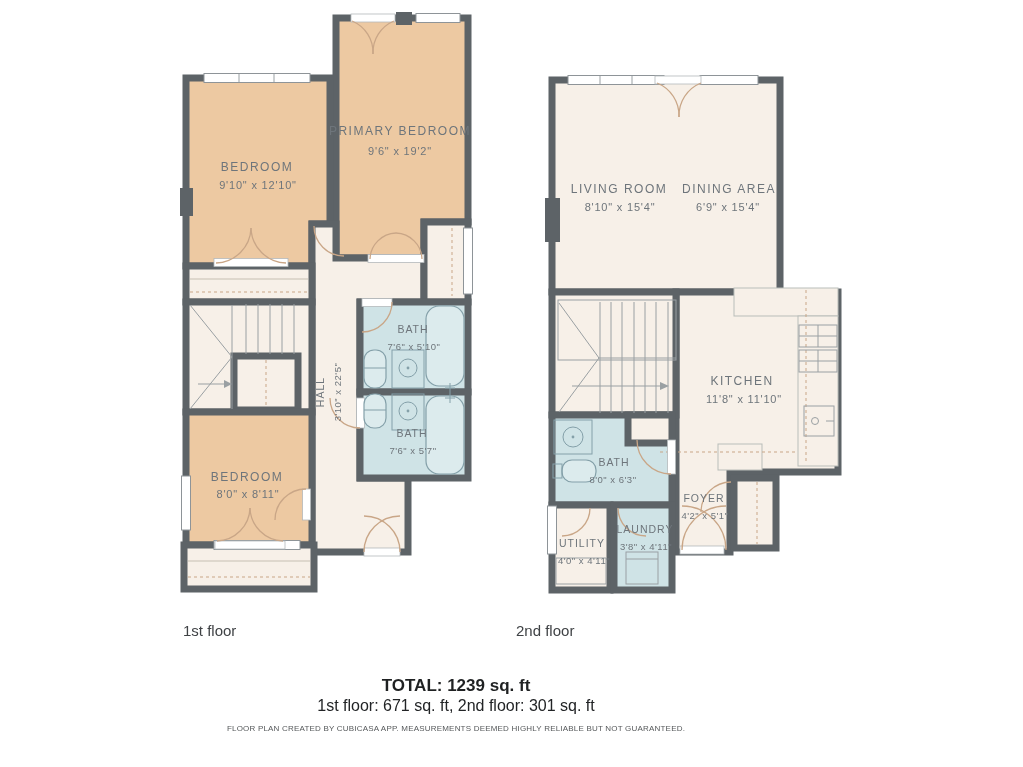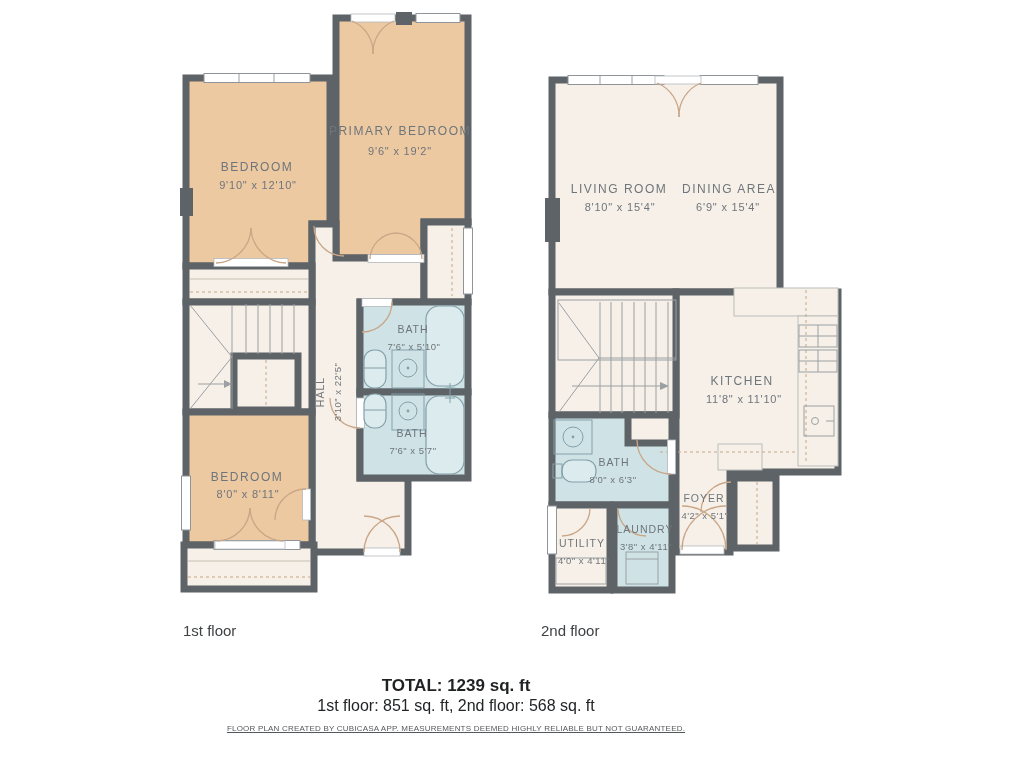--- a/index.html
+++ b/index.html
@@ -25,21 +25,21 @@
   .roomdims{fill:#6e757b;font:400 11px "Liberation Sans",sans-serif;
             letter-spacing:0.8px;text-anchor:middle;}
   .roomlabel-sm{fill:#6e757b;font:500 10.5px "Liberation Sans",sans-serif;
              letter-spacing:1px;text-anchor:middle;}
   .roomdims-sm{fill:#6e757b;font:400 9.5px "Liberation Sans",sans-serif;
             letter-spacing:0.5px;text-anchor:middle;}
   .floor-label{position:absolute;top:622px;font-size:15px;color:#3f4245;text-align:right;}
   .footer{position:absolute;top:676px;left:0;width:912px;text-align:center;color:#1f2122;}
   .footer .total{font-size:17px;font-weight:bold;line-height:20px;}
   .footer .line{font-size:16px;line-height:19px;color:#222426;}
-  .footer .disclaimer{margin-top:9px;font-size:8px;color:#55585a;letter-spacing:0.2px;text-decoration:underline;}
+  .footer .disclaimer{margin-top:9px;font-size:8px;color:#55585a;letter-spacing:0.2px;}
 </style>
 </head>
 <body>
 
 <svg width="1023" height="620" viewBox="0 0 1023 620">
 
   <g>
 
     <g>
       <path class="wallstroke fill-bed" d="M336,18 L468,18 L468,222 L424,222 L424,258 L336,258 Z"></path>
@@ -253,19 +253,19 @@
       <text class="roomdims-sm" x="705" y="519">4'2" x 5'1"</text>
       <text class="roomlabel-sm" x="582" y="547">UTILITY</text>
       <text class="roomdims-sm" x="584" y="564">4'0" x 4'11"</text>
       <text class="roomlabel-sm" x="645" y="533">LAUNDRY</text>
       <text class="roomdims-sm" x="646" y="550">3'8" x 4'11"</text>
     </g>
   </g>
 </svg>
 
 <div class="floor-label" style="left:183px">1st floor</div>
-<div class="floor-label" style="left:541px">2nd floor</div>
+<div class="floor-label" style="left:516px">2nd floor</div>
 
 <div class="footer">
   <div class="total">TOTAL: 1239 sq. ft</div>
-  <div class="line">1st floor: 851 sq. ft, 2nd floor: 568 sq. ft</div>
+  <div class="line">1st floor: 671 sq. ft, 2nd floor: 301 sq. ft</div>
   <div class="disclaimer">FLOOR PLAN CREATED BY CUBICASA APP. MEASUREMENTS DEEMED HIGHLY RELIABLE BUT NOT GUARANTEED.</div>
 </div>
 
 </body></html>

